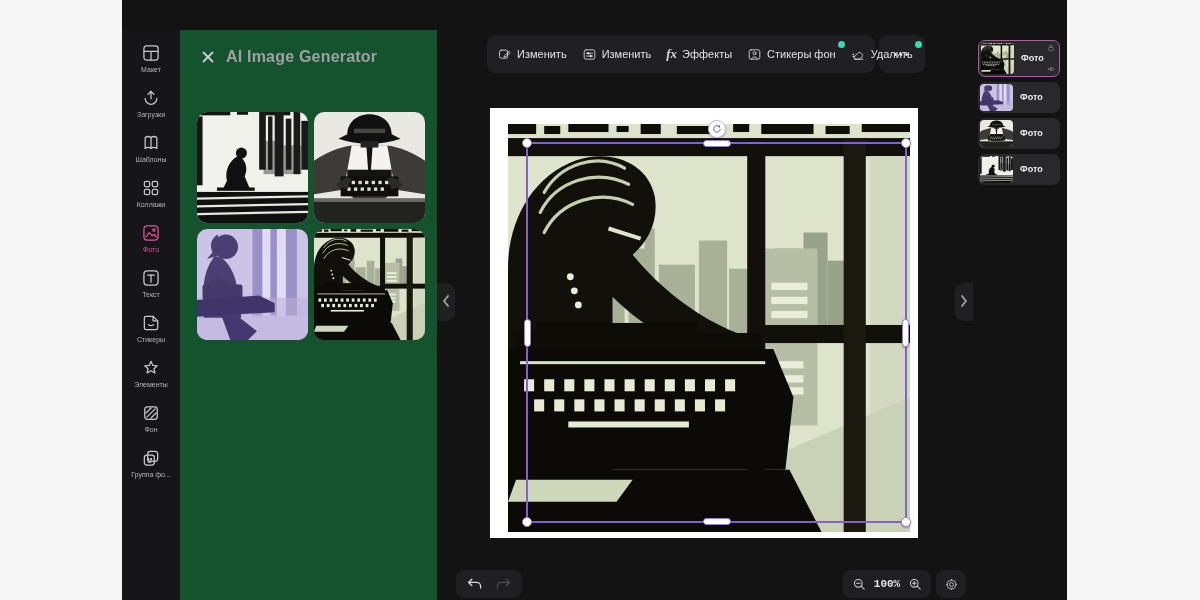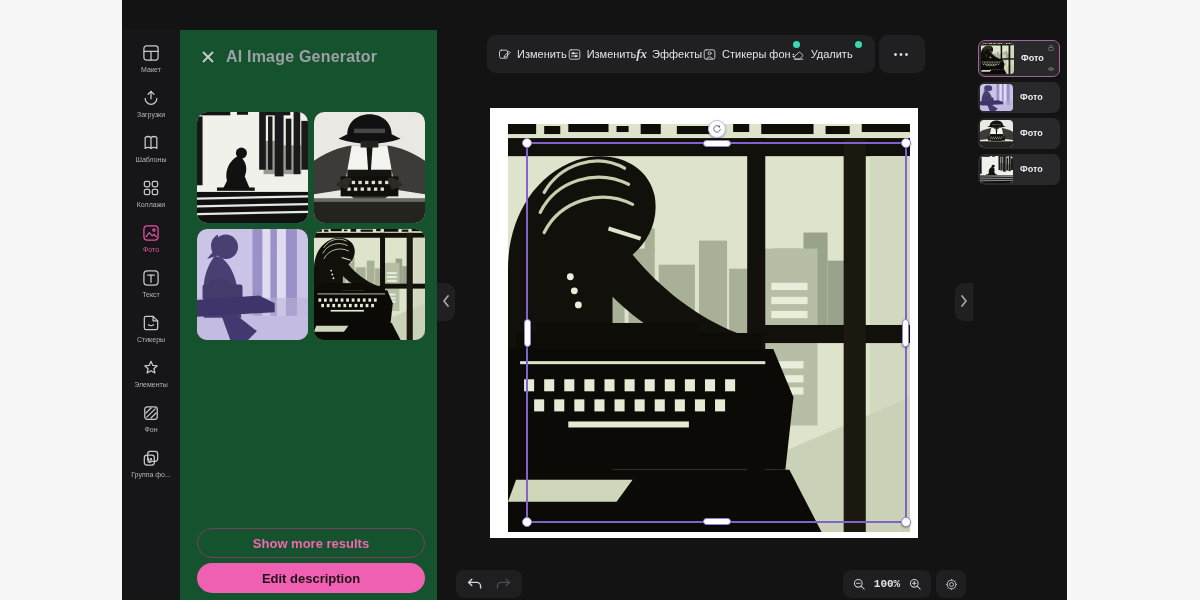--- a/index.html
+++ b/index.html
@@ -34,21 +34,21 @@
   .gp-thumb { border-radius:10px; overflow:hidden; cursor:pointer; background:#111; }
   .gp-thumb svg { width:100%; height:100%; display:block; }
   .gp-btn-outline { position:absolute; left:17px; top:498px; width:228px; height:30px; border-radius:16px; border:1px solid #7a3f60; background:transparent; color:#f268b0; font-size:13px; font-weight:700; cursor:pointer; font-family:inherit; }
   .gp-btn-fill { position:absolute; left:17px; top:533px; width:228px; height:30px; border-radius:16px; border:none; background:#f060b2; color:#221018; font-size:13px; font-weight:700; cursor:pointer; font-family:inherit; }
 
   .collapse-tab { position:absolute; left:315px; top:283px; width:18px; height:38px; background:#202022; border-radius:0 9px 9px 0; display:flex; align-items:center; justify-content:center; cursor:pointer; }
   .expand-tab { position:absolute; left:833px; top:283px; width:18px; height:38px; background:#202022; border-radius:9px 0 0 9px; display:flex; align-items:center; justify-content:center; cursor:pointer; }
   .tab-chev svg { width:8px; height:12px; stroke:#a5a5aa; stroke-width:1.8; fill:none; stroke-linecap:round; stroke-linejoin:round; }
 
   
-  .cv-toolbar { position:absolute; left:365px; top:35px; width:388px; height:38px; background:#202022; border-radius:9px; display:flex; align-items:center; padding:0 10px; z-index:6; }
+  .cv-toolbar { position:absolute; left:365px; top:35px; width:388px; height:38px; background:#202022; border-radius:9px; display:flex; align-items:center; padding:0 10px; gap:15px; z-index:6; }
   .cvt-item { position:relative; display:inline-flex; align-items:center; gap:5px; color:#e2e2e5; font-size:11px; cursor:pointer; white-space:nowrap; }
   .cvt-item svg { width:15px; height:15px; stroke:#d9d9dc; fill:none; stroke-width:1.4; stroke-linecap:round; stroke-linejoin:round; }
   .cvt-fx { font-size:13px; font-style:italic; font-weight:600; color:#d9d9dc; font-family:"Liberation Serif","DejaVu Serif",serif; }
   .badge-dot { position:absolute; top:-6px; right:-9px; width:7px; height:7px; border-radius:50%; background:#38d8b0; }
   .cv-more { position:absolute; left:757px; top:35px; width:46px; height:38px; background:#202022; border-radius:9px; display:flex; align-items:center; justify-content:center; color:#e0e0e3; font-size:10px; letter-spacing:2px; cursor:pointer; }
 
   
   .artboard { position:absolute; left:368px; top:108px; width:428px; height:430px; background:#ffffff; }
   .art-main { position:absolute; left:18px; top:16px; width:402px; height:408px; cursor:move; }
   .selection { position:absolute; left:404px; top:142px; width:381px; height:381px; border:2px solid #8263cc; z-index:7; pointer-events:none; }
@@ -384,22 +384,20 @@
             <svg viewBox="0 0 100 100" preserveAspectRatio="none">
               <use href="#art-purple" width="100" height="100"></use>
             </svg>
           </div>
         <div class="gp-thumb">
             <svg viewBox="0 0 200 203" preserveAspectRatio="none">
               <use href="#art-green" width="200" height="203"></use>
             </svg>
           </div>
       </div>
-      <button class="gp-btn-outline">Show more results</button>
-      <button class="gp-btn-fill">Edit description</button>
     </aside>
 
     <div class="collapse-tab">
       <span class="tab-chev"><svg viewBox="0 0 8 12">
             <path d="M6 1 L2 6 L6 11"></path>
           </svg></span>
     </div>
     <div class="expand-tab">
       <span class="tab-chev"><svg viewBox="0 0 8 12">
             <path d="M2 1 L6 6 L2 11"></path>

